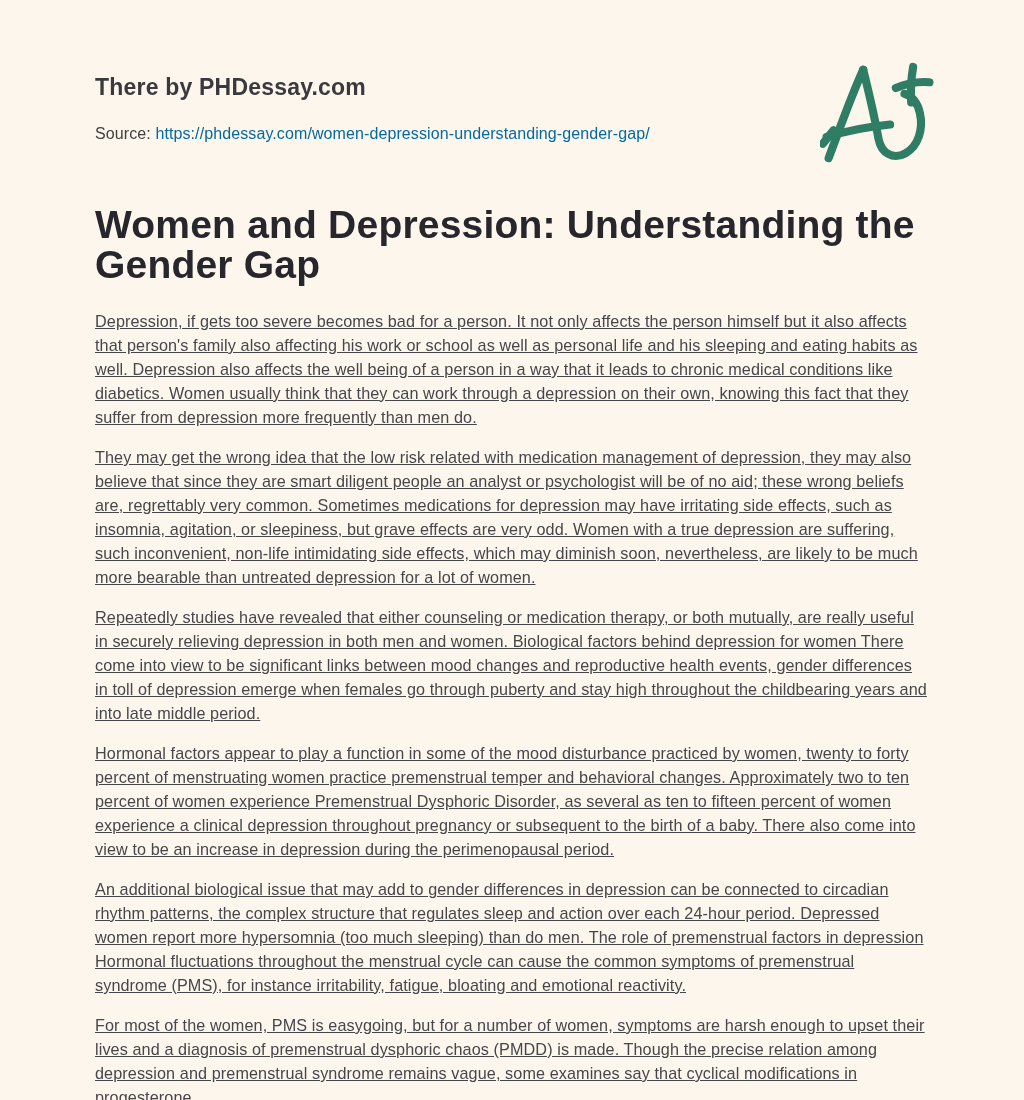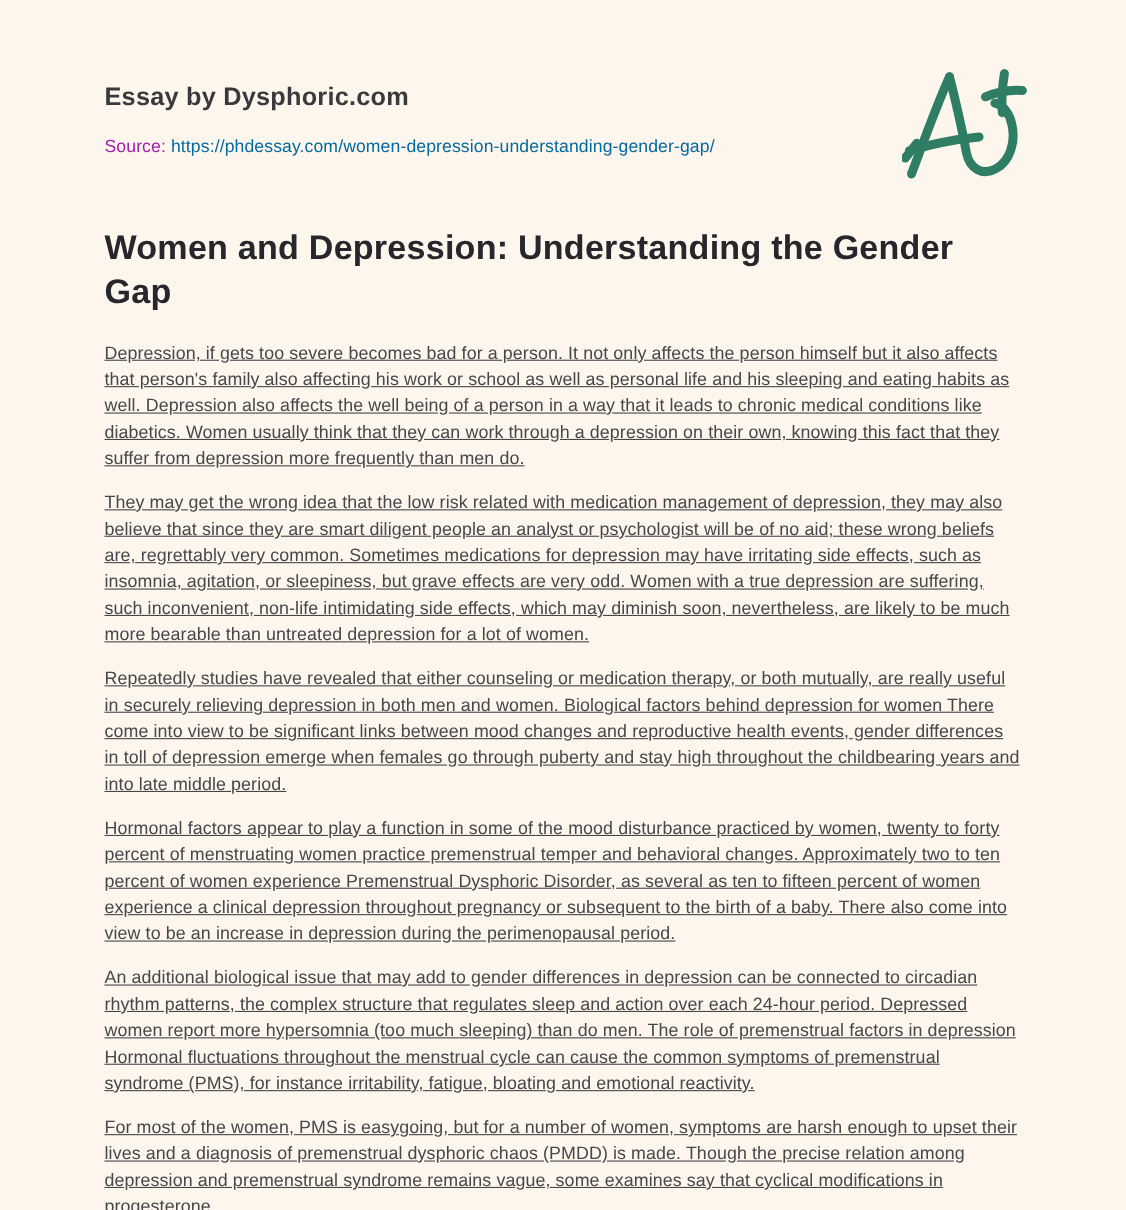--- a/index.html
+++ b/index.html
@@ -20,57 +20,57 @@
     font-size: 23px;
     font-weight: 700;
     color: #3a3a3e;
     letter-spacing: 0.2px;
   }
   .source-row {
     margin-top: 24px;
     font-size: 16px;
     letter-spacing: 0.1px;
   }
-  .source-label { color: #a21caf; margin-top: 36px; }
+  .source-label { color: #404040; margin-top: 36px; }
   .source-link {
     color: #0369a1;
     text-decoration: none;
   }
   .logo {
     position: absolute;
     top: 60px;
     right: 84px;
     width: 120px;
     height: 106px;
   }
   .logo svg { width: 100%; height: 100%; }
   .article-title {
     margin-top: 62px;
-    font-size: 31px;
+    font-size: 39px;
     line-height: 40px;
     font-weight: 700;
     color: #26262c;
     letter-spacing: 0.2px;
   }
   .paragraphs { margin-top: 24px; }
   .paragraphs p {
     font-size: 16.2px;
     line-height: 24px;
     color: #46464b;
     letter-spacing: 0.1px;
     margin-bottom: 16px;
     text-decoration: underline;
   }
 </style>
 </head>
 <body>
 
 <div class="page">
 
-  <div class="byline">Essay by Dysphoric.com</div>
+  <div class="byline">There by PHDessay.com</div>
 
   <div class="source-row">
     <span class="source-label">Source:</span>
     <a class="source-link" href="#">https://phdessay.com/women-depression-understanding-gender-gap/</a>
   </div>
 
   <div class="logo">
     <svg viewBox="0 0 125 110" fill="none" xmlns="http://www.w3.org/2000/svg">
       <g stroke="#2e7d64" stroke-width="8.5" stroke-linecap="round" fill="none">
 

